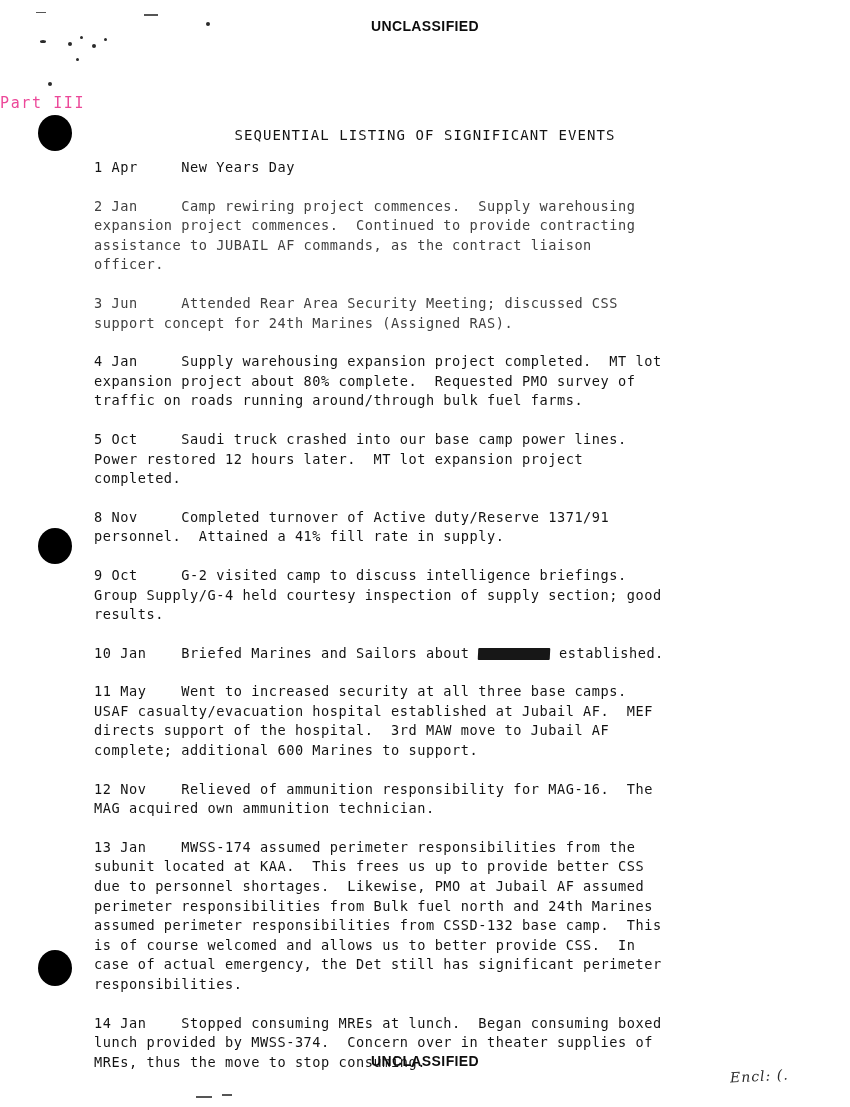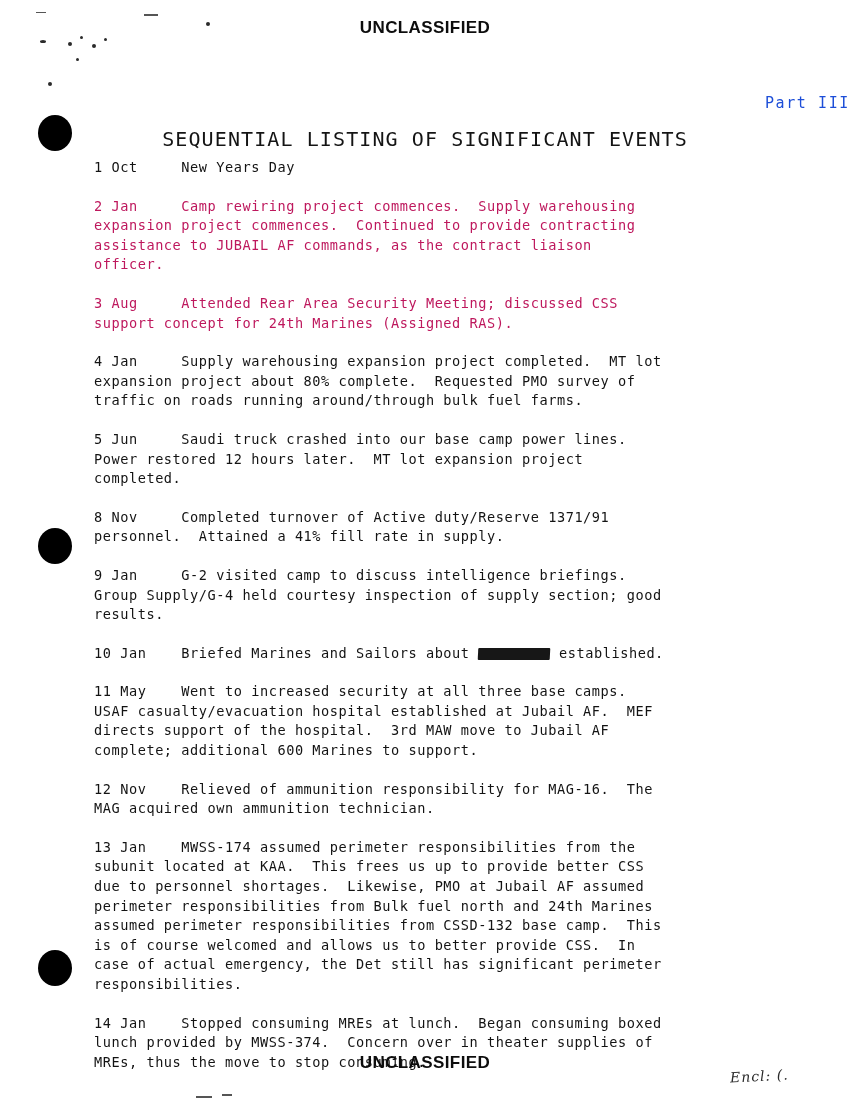--- a/index.html
+++ b/index.html
@@ -24,45 +24,45 @@
   }
 
   
   .banner {
     position: absolute;
     left: 0;
     width: 850px;
     text-align: center;
     font-family: "Liberation Sans", sans-serif;
     font-weight: bold;
-    font-size: 17px;
+    font-size: 14px;
     letter-spacing: 0.4px;
     color: #0d0d0d;
   }
   .banner-top { top: 18px; }
   .banner-bottom { top: 1053px; }
 
   
   .part-title {
     position: absolute;
     left: 0;
     top: 94px;
     width: 850px;
-    text-align: right;
+    text-align: left;
     font-size: 15px;
     letter-spacing: 1.6px;
-    color: #1d4ed8;
+    color: #ec4899;
   }
   .doc-subtitle {
     position: absolute;
     left: 0;
     top: 127px;
     width: 850px;
     text-align: center;
-    font-size: 20px;
+    font-size: 14px;
     letter-spacing: 1.1px;
     color: #141414;
   }
 
   
   .body-text {
     position: absolute;
     left: 94px;
     top: 158px;
     width: 664px;
@@ -70,21 +70,21 @@
     line-height: 19.6px;
     letter-spacing: 0.55px;
     color: #131313;
     white-space: pre-wrap;
   }
   .entry {
     margin: 0 0 19px 0;
     white-space: pre-wrap;
   }
   .entry.faded {
-    color: #be185d;
+    color: #404040;
   }
 
   
   .redacted {
     display: inline-block;
     position: relative;
     color: transparent;
     background: #171717;
     transform: skewX(-3deg);
     height: 12px;
@@ -146,30 +146,30 @@
   <div class="tick" style="left:144px; top:14px; width:14px;"></div>
   <div class="tick" style="left:36px; top:12px; width:10px; height:1px;"></div>
   <div class="tick" style="left:196px; top:1096px; width:16px;"></div>
   <div class="tick" style="left:222px; top:1094px; width:10px;"></div>
 
   <div class="banner banner-top">UNCLASSIFIED</div>
 
   <div class="part-title">Part III</div>
   <div class="doc-subtitle">SEQUENTIAL LISTING OF SIGNIFICANT EVENTS</div>
 
-  <div class="body-text" id="entries"><p class="entry">1 Oct     New Years Day</p><p class="entry faded">2 Jan     Camp rewiring project commences.  Supply warehousing
+  <div class="body-text" id="entries"><p class="entry">1 Apr     New Years Day</p><p class="entry faded">2 Jan     Camp rewiring project commences.  Supply warehousing
 expansion project commences.  Continued to provide contracting
 assistance to JUBAIL AF commands, as the contract liaison
-officer.</p><p class="entry faded">3 Aug     Attended Rear Area Security Meeting; discussed CSS
+officer.</p><p class="entry faded">3 Jun     Attended Rear Area Security Meeting; discussed CSS
 support concept for 24th Marines (Assigned RAS).</p><p class="entry">4 Jan     Supply warehousing expansion project completed.  MT lot
 expansion project about 80% complete.  Requested PMO survey of
-traffic on roads running around/through bulk fuel farms.</p><p class="entry">5 Jun     Saudi truck crashed into our base camp power lines.
+traffic on roads running around/through bulk fuel farms.</p><p class="entry">5 Oct     Saudi truck crashed into our base camp power lines.
 Power restored 12 hours later.  MT lot expansion project
 completed.</p><p class="entry">8 Nov     Completed turnover of Active duty/Reserve 1371/91
-personnel.  Attained a 41% fill rate in supply.</p><p class="entry">9 Jan     G-2 visited camp to discuss intelligence briefings.
+personnel.  Attained a 41% fill rate in supply.</p><p class="entry">9 Oct     G-2 visited camp to discuss intelligence briefings.
 Group Supply/G-4 held courtesy inspection of supply section; good
 results.</p><p class="entry">10 Jan    Briefed Marines and Sailors about <span class="redacted" style="width: 72px;"></span><span> established.</span></p><p class="entry">11 May    Went to increased security at all three base camps.
 USAF casualty/evacuation hospital established at Jubail AF.  MEF
 directs support of the hospital.  3rd MAW move to Jubail AF
 complete; additional 600 Marines to support.</p><p class="entry">12 Nov    Relieved of ammunition responsibility for MAG-16.  The
 MAG acquired own ammunition technician.</p><p class="entry">13 Jan    MWSS-174 assumed perimeter responsibilities from the
 subunit located at KAA.  This frees us up to provide better CSS
 due to personnel shortages.  Likewise, PMO at Jubail AF assumed
 perimeter responsibilities from Bulk fuel north and 24th Marines
 assumed perimeter responsibilities from CSSD-132 base camp.  This

